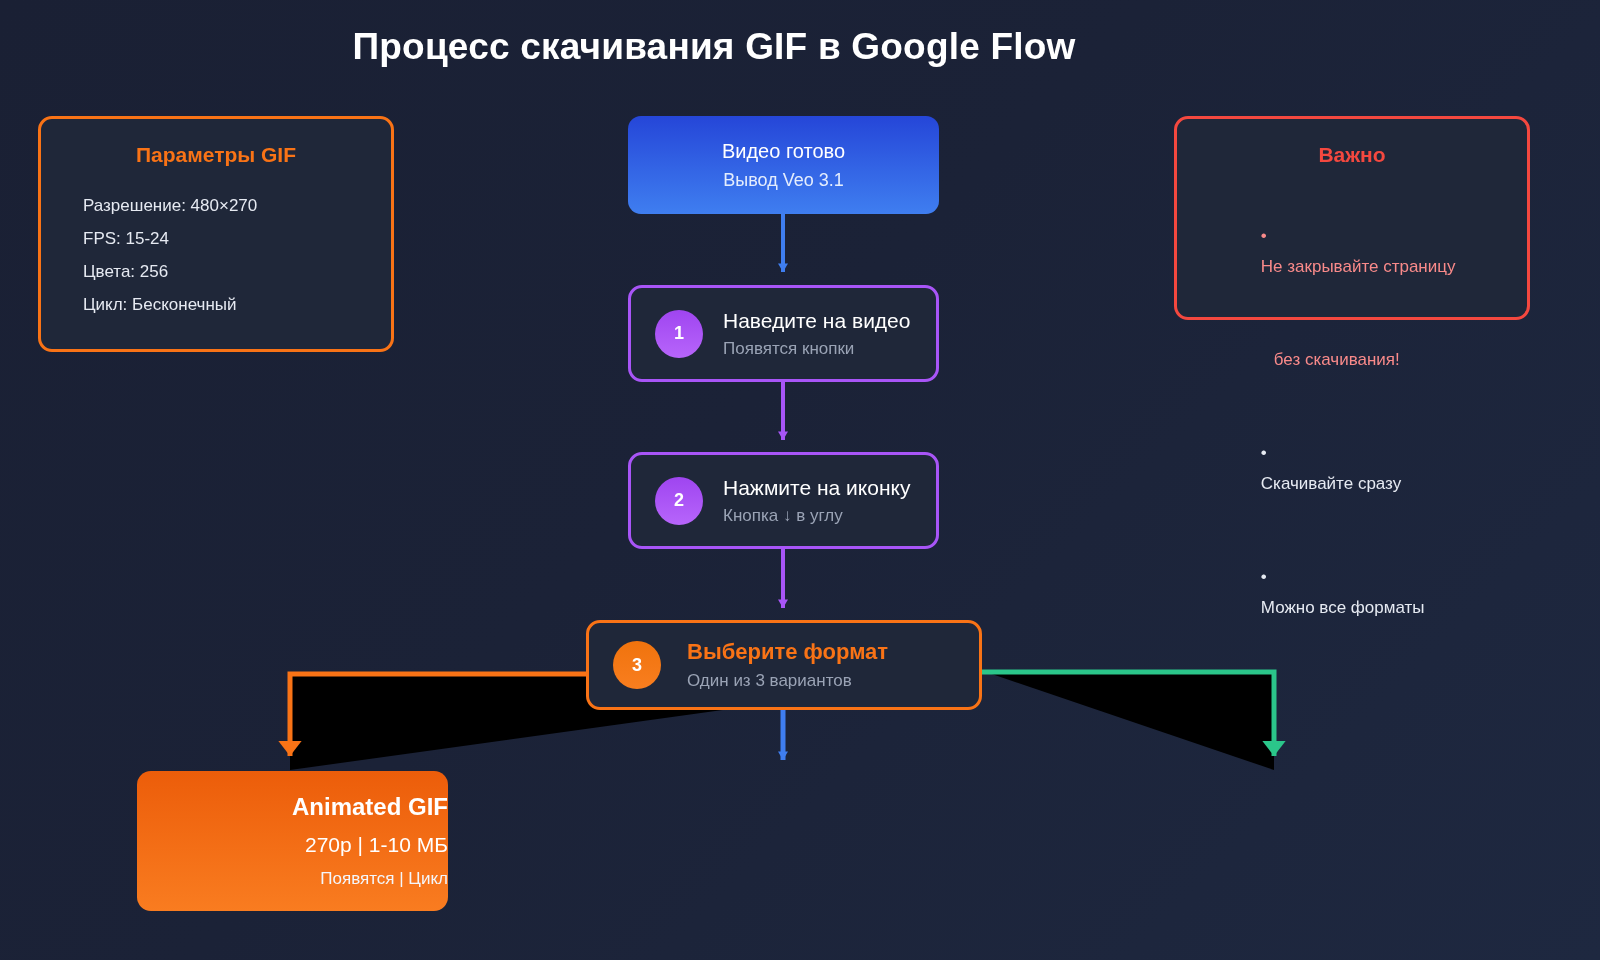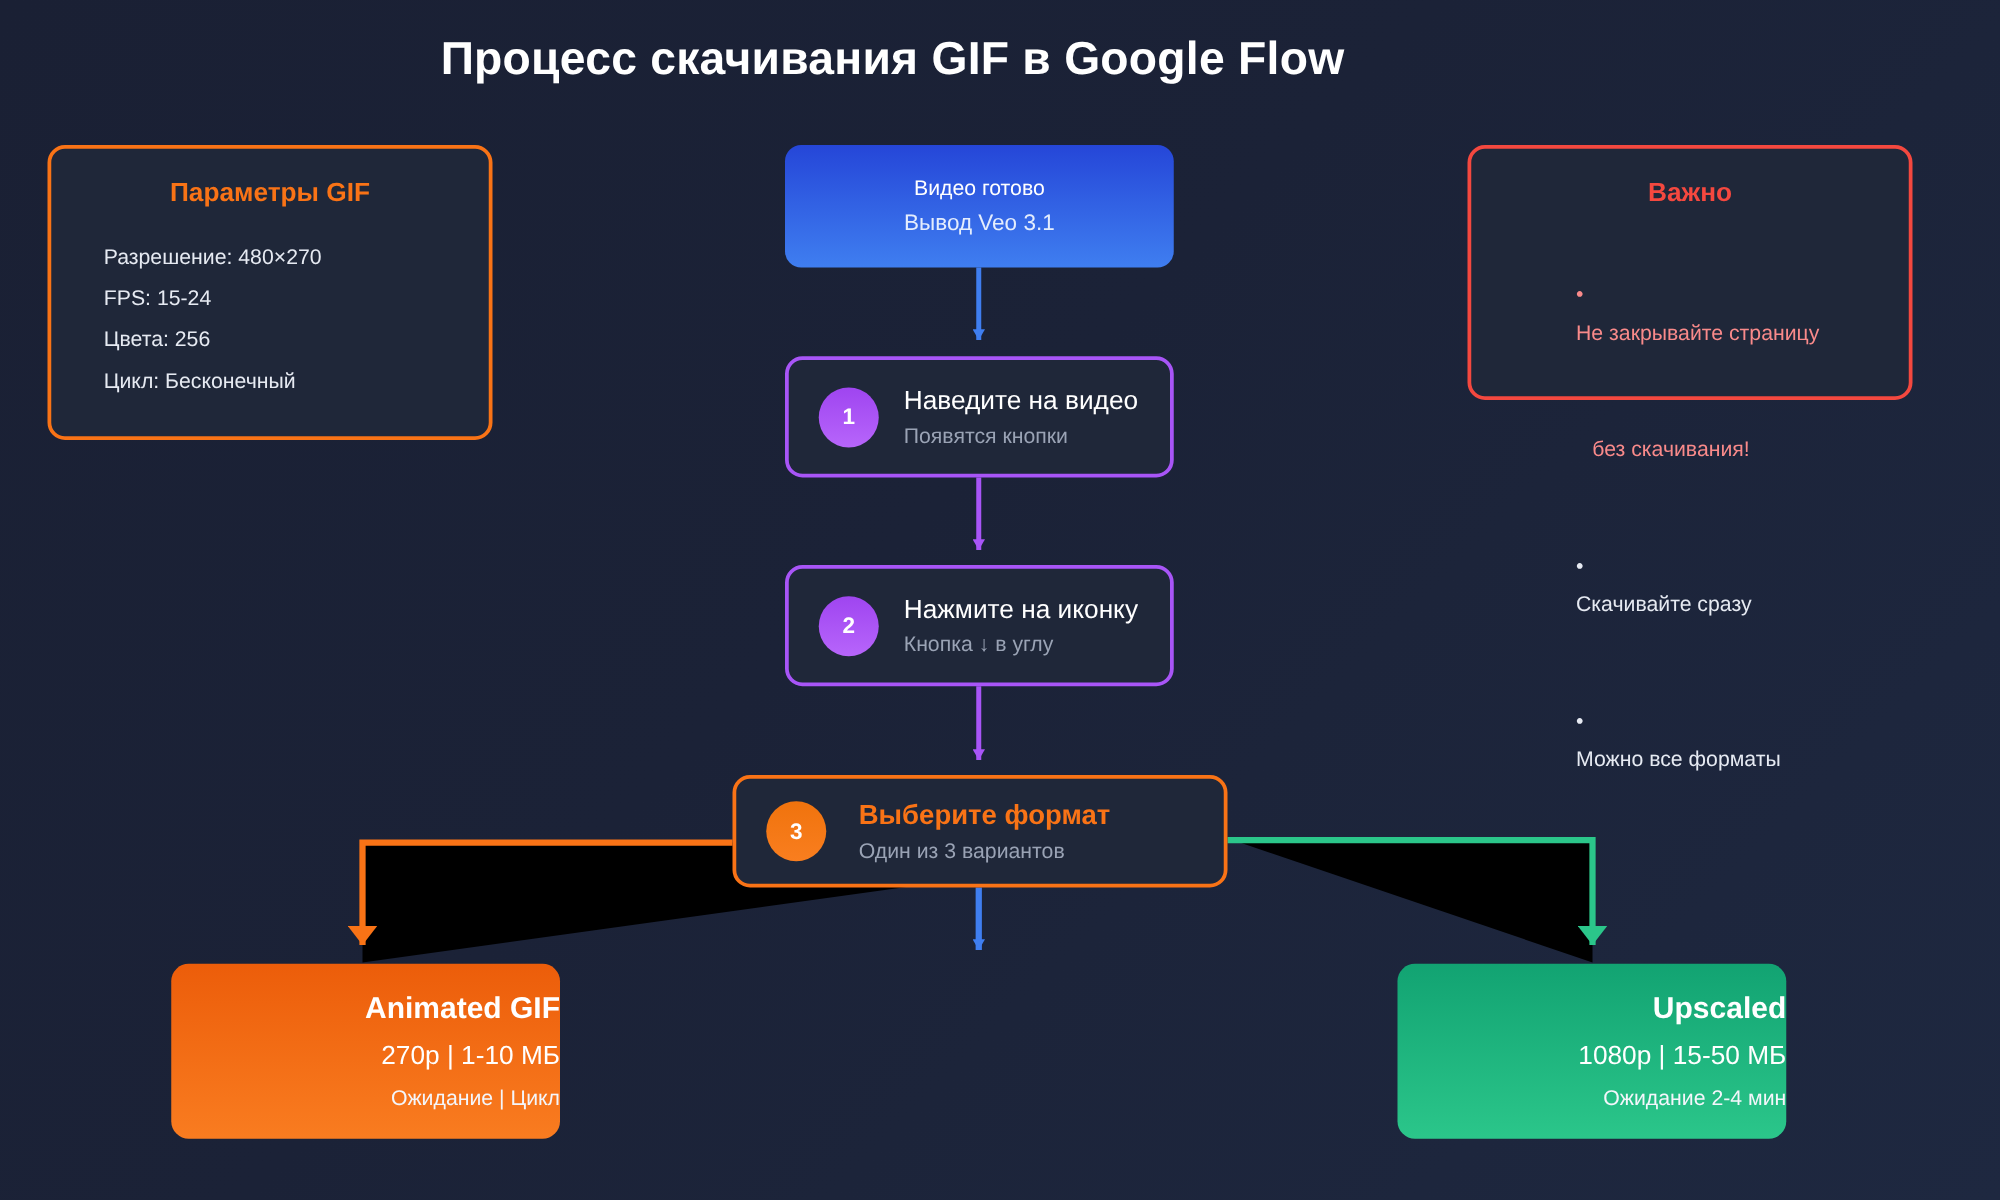--- a/index.html
+++ b/index.html
@@ -70,21 +70,21 @@
     border-radius: 13px;
     display: flex;
     flex-direction: column;
     align-items: center;
     justify-content: center;
   }
   .node-blue {
     background: linear-gradient(180deg, #2546d8 0%, #3f7ef0 100%);
     color: #fff;
   }
-  .node-blue .n-title { font-size: 17px; margin-bottom: 7px; }
+  .node-blue .n-title { font-size: 20px; margin-bottom: 7px; }
   .node-blue .n-sub   { font-size: 18px; color: #e4edfd; }
 
   .step {
     background: #1f2739;
     border: 3px solid #a855f7;
     border-radius: 14px;
     display: flex;
     align-items: center;
   }
   .step .badge {
@@ -222,23 +222,18 @@
     <div class="badge">3</div>
     <div class="txt">
       <div class="s-title">Выберите формат</div>
       <div class="s-sub">Один из 3 вариантов</div>
     </div>
   </div>
 
   <div class="abs card" id="card-gif" style="left:137px; top:771px; width:311px; height:140px;">
     <div class="c-title">Animated GIF</div>
     <div class="c-spec">270p | 1-10 МБ</div>
-    <div class="c-meta">Ожидание | Цикл</div>
-  </div>
-
-
-  <div class="abs card" id="card-up" style="left:1118px; top:771px; width:311px; height:140px;">
-    <div class="c-title">Upscaled</div>
-    <div class="c-spec">1080p | 15-50 МБ</div>
-    <div class="c-meta">Ожидание 2-4 мин</div>
-  </div>
+    <div class="c-meta">Появятся | Цикл</div>
+  </div>
+
+
 
 </div>
 
 </body></html>

